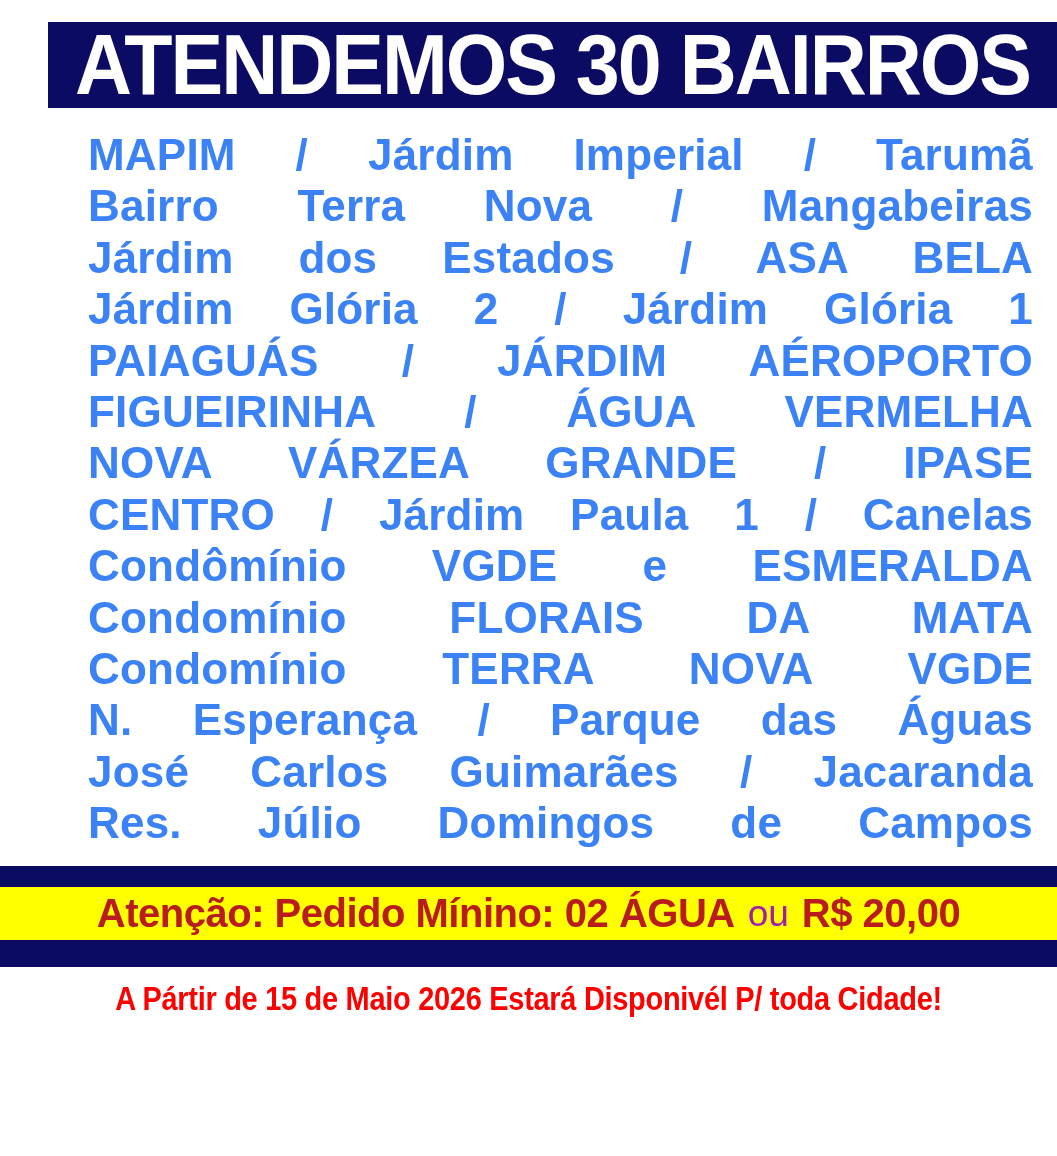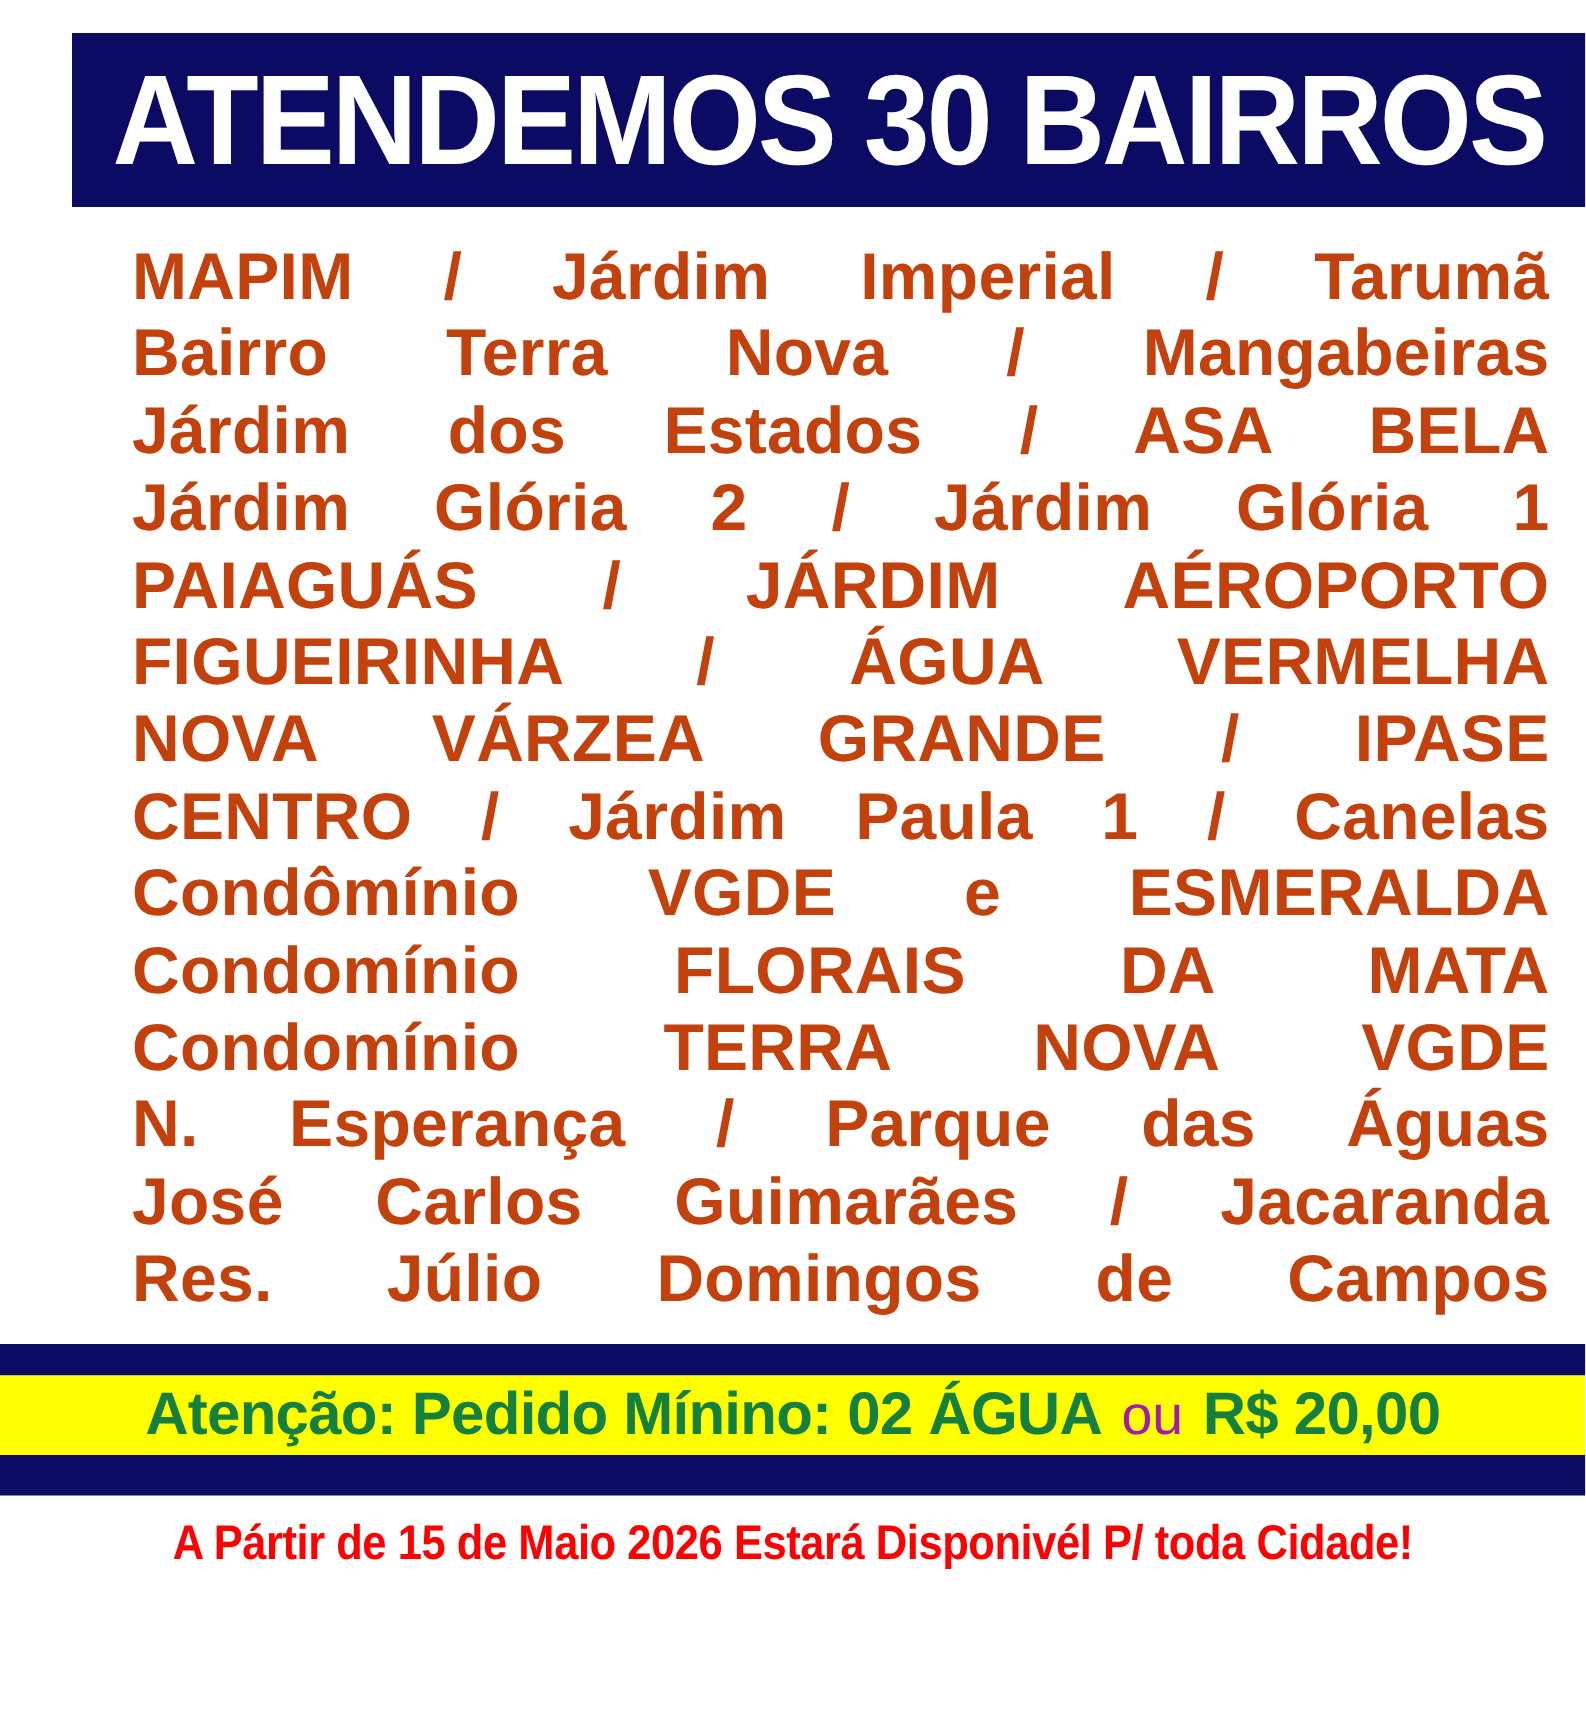--- a/index.html
+++ b/index.html
@@ -11,21 +11,21 @@
   .flyer {
     position: relative;
     width: 1057px;
     height: 1156px;
     background: #FFFFFF;
     overflow: hidden;
   }
   
   .banner {
     margin-top: 22px;
-    height: 116px;
+    height: 86px;
     background: #0B0B64;
     display: flex;
     align-items: center;
     justify-content: center;
     margin-left: 48px;
   }
   .banner h1 {
     margin: 0;
     color: #FFFFFF;
     font-size: 79px;
@@ -35,21 +35,21 @@
     transform: scaleY(1.08);
   }
   
   .bairros {
     margin: 22px 24px 0 88px;
   }
   .bairros .line {
     height: 51.4px;
     font-size: 44px;
     font-weight: bold;
-    color: #c2410c;
+    color: #3b82f6;
     text-align: justify;
     text-align-last: justify;
     white-space: nowrap;
     letter-spacing: 0.2px;
     overflow: hidden;
   }
   
   .stripe { background: #0B0B64; width: 100%; }
   .stripe-top { height: 21px; margin-top: 17px; }
   .stripe-bottom { height: 27px; }
@@ -57,21 +57,21 @@
   .notice {
     height: 53px;
     background: #FFFF00;
     display: flex;
     align-items: center;
     justify-content: center;
     gap: 13px;
     white-space: nowrap;
   }
   .notice .strong {
-    color: #15803d;
+    color: #b91c1c;
     font-size: 40px;
     font-weight: bold;
     letter-spacing: -0.5px;
   }
   .notice .light {
     color: #a21caf;
     font-size: 37px;
     font-weight: normal;
   }
   

